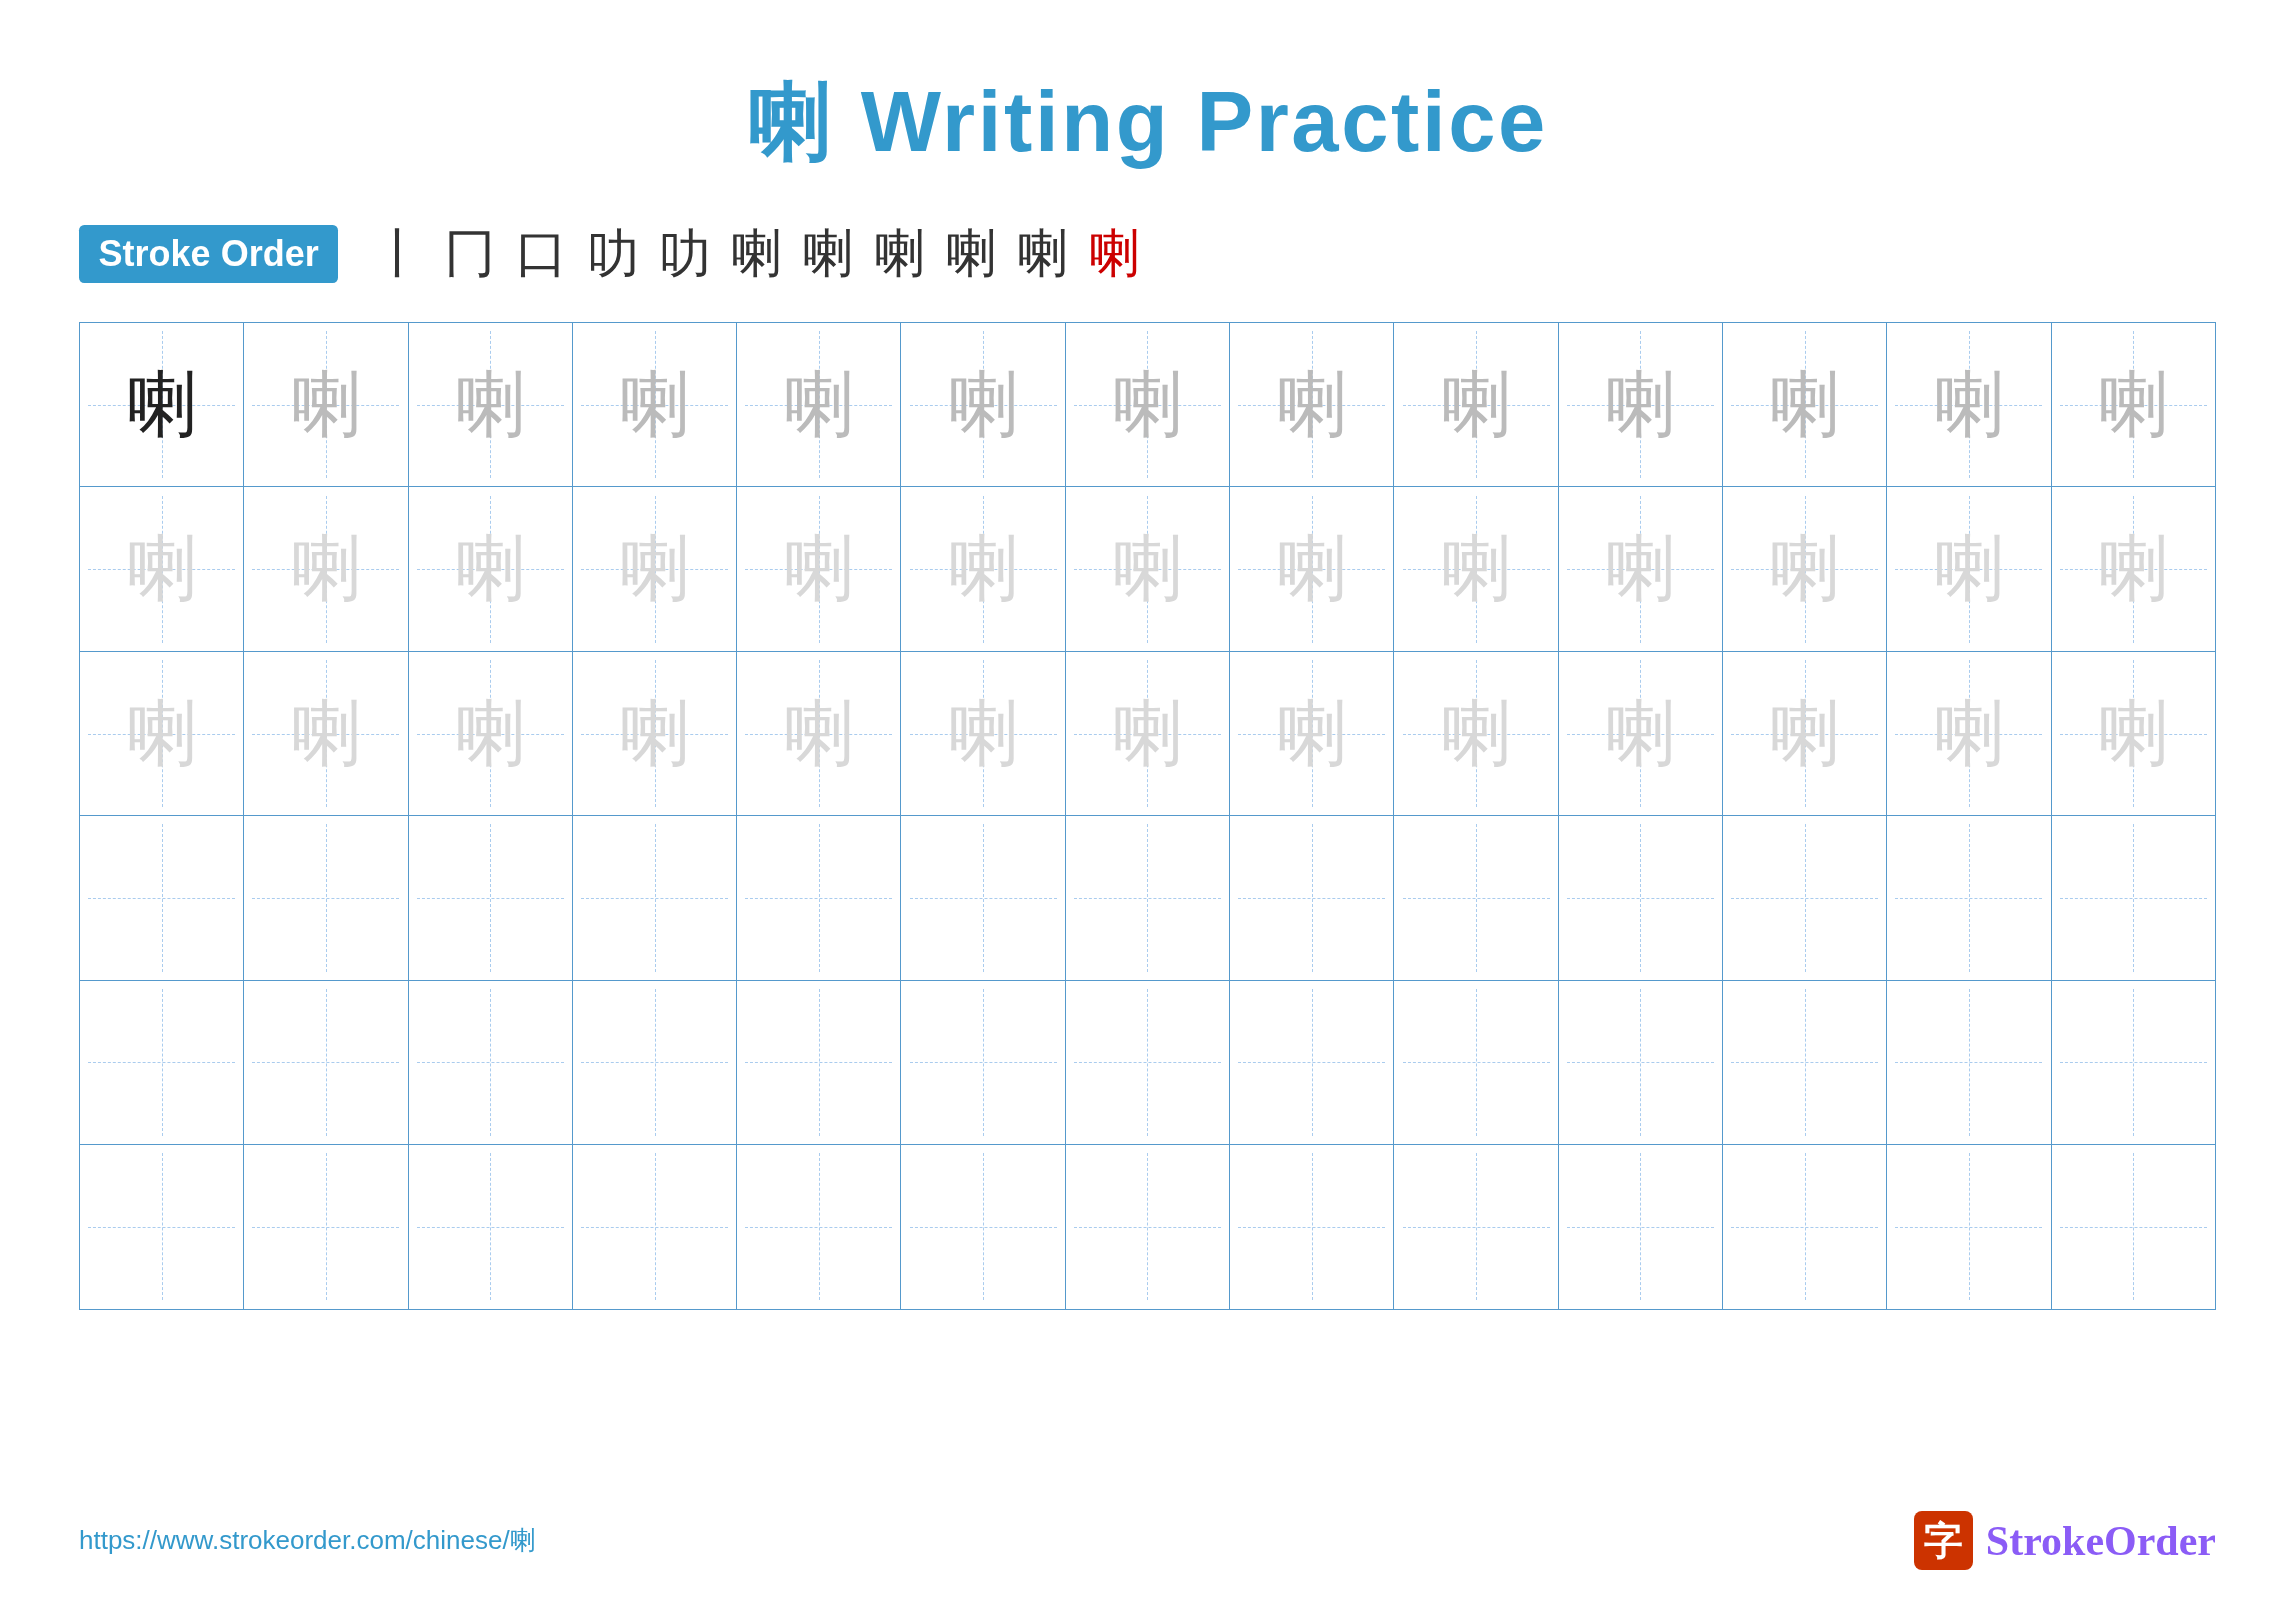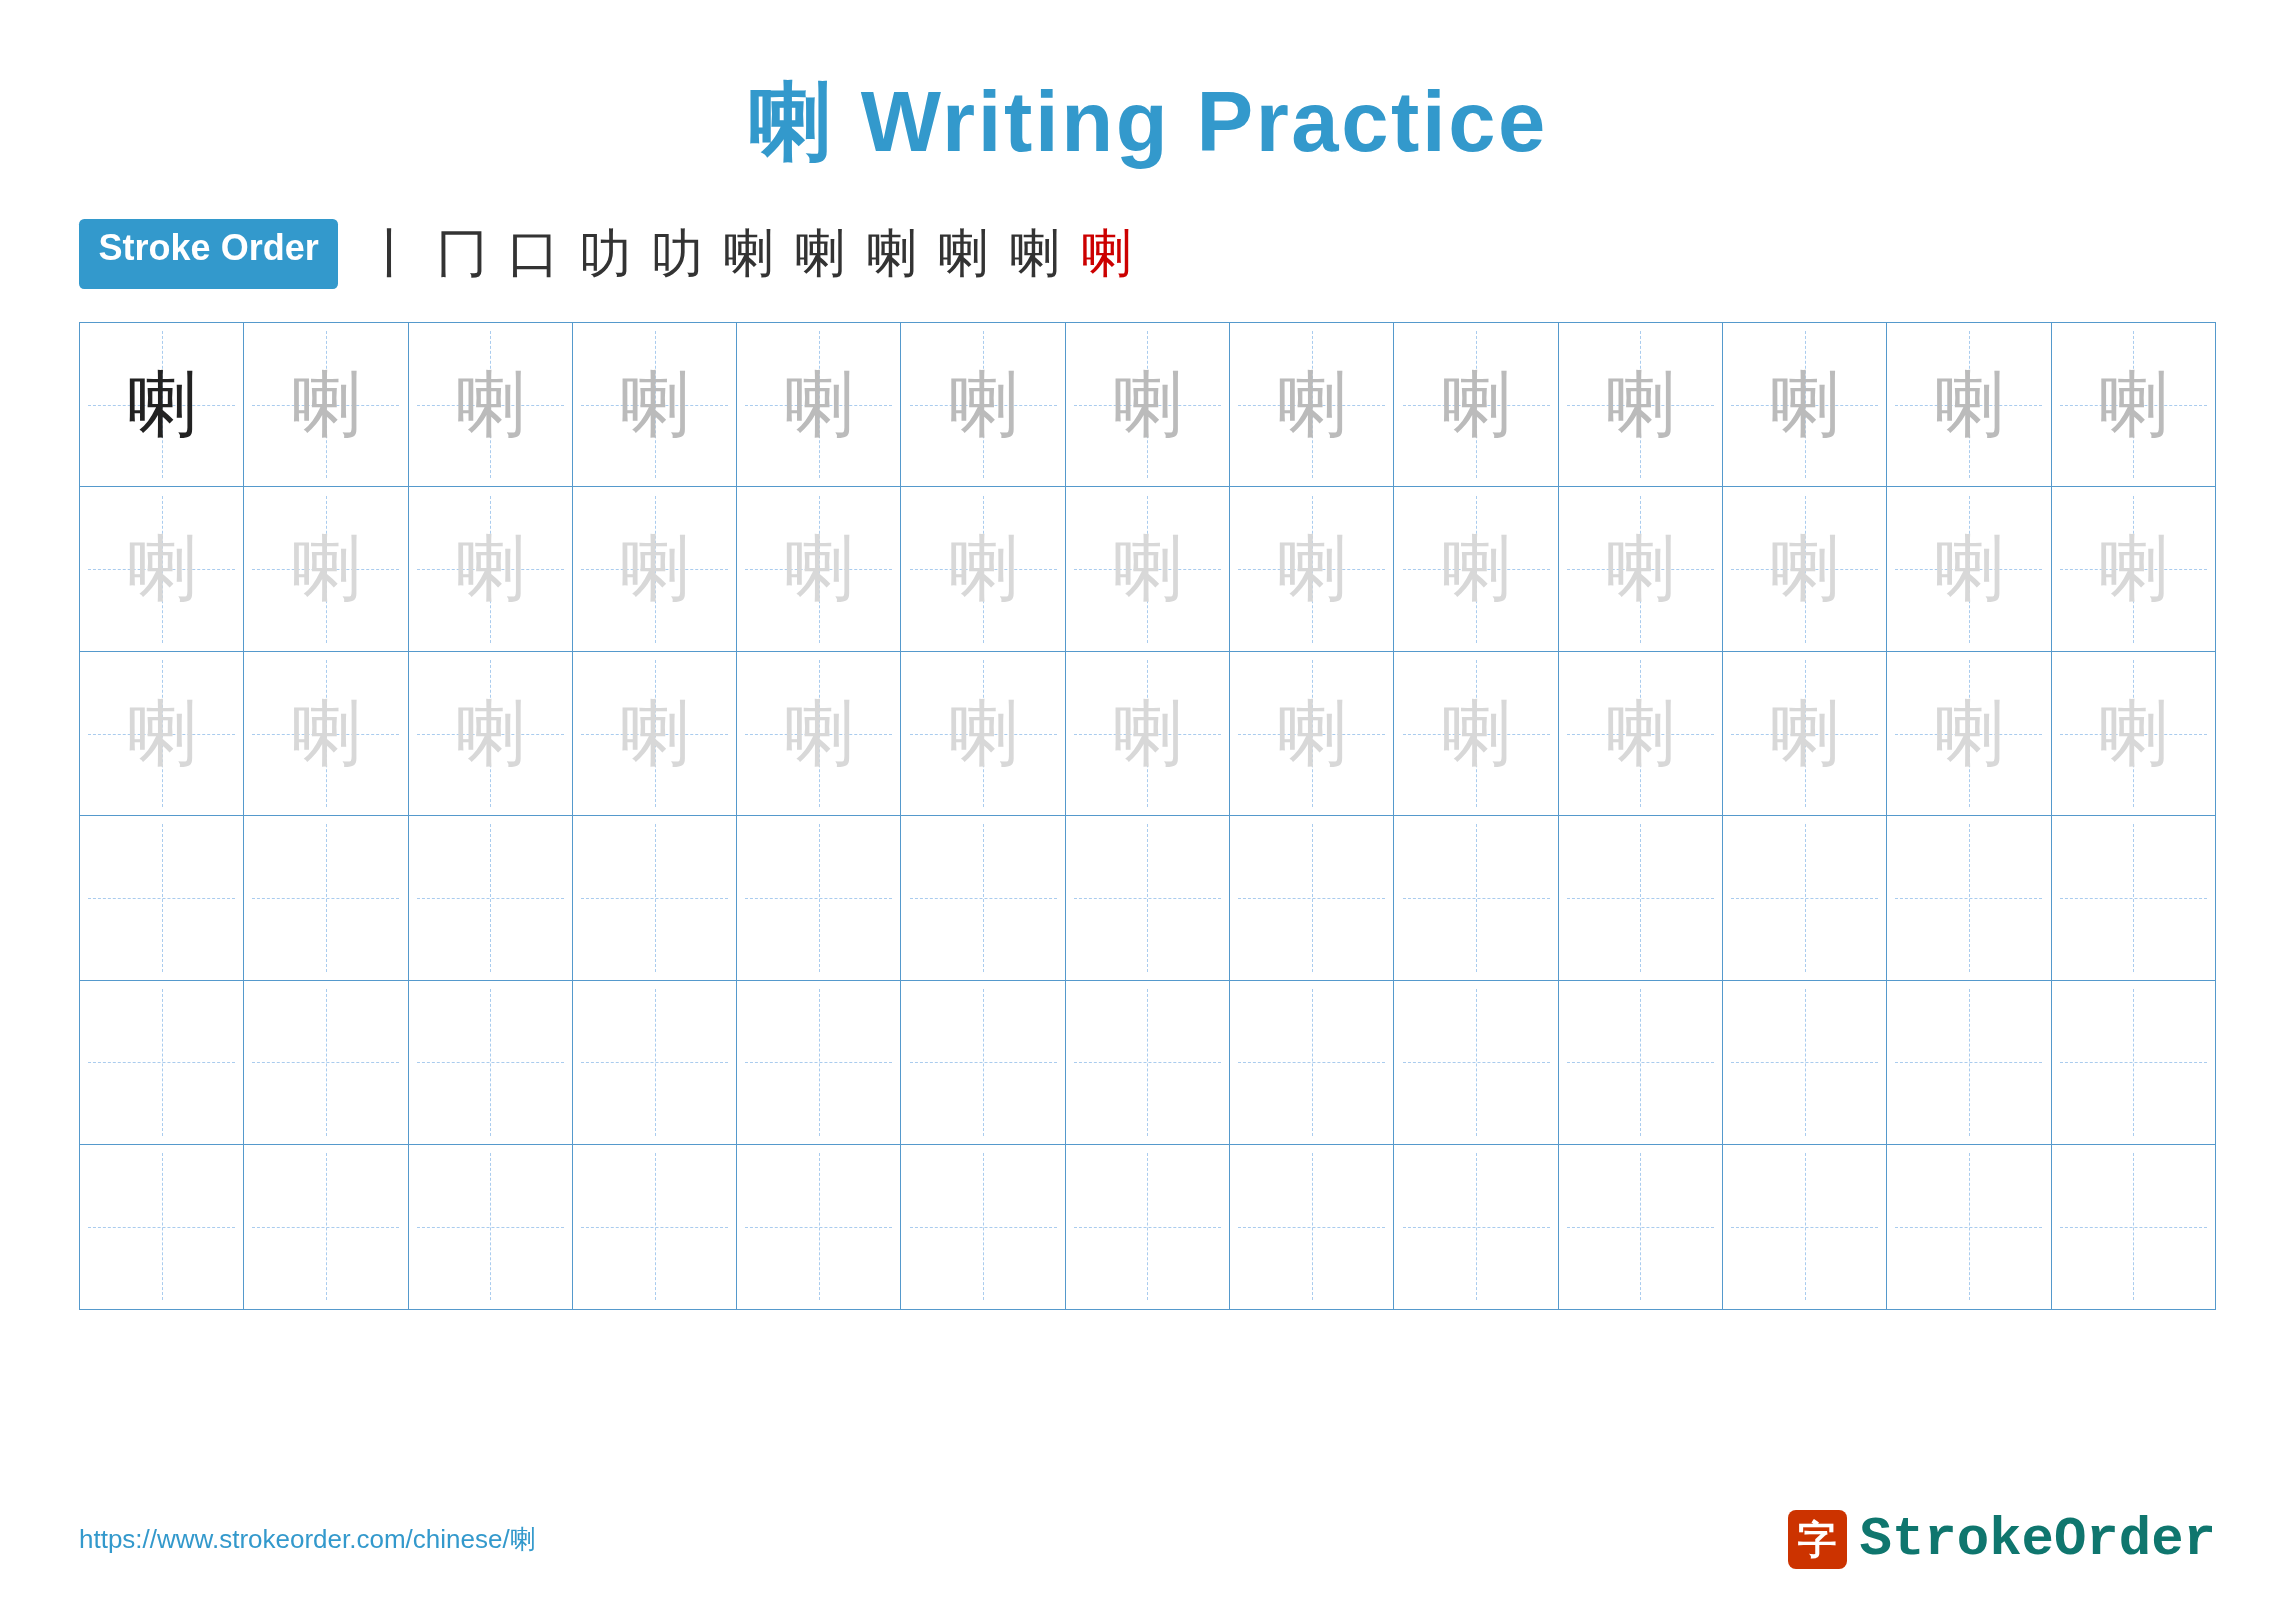--- a/index.html
+++ b/index.html
@@ -27,23 +27,24 @@
       color: #3399cc;
       font-family: Arial, sans-serif;
       font-weight: bold;
       margin-bottom: 39px;
       margin-top: 13px;
       letter-spacing: 2.6px;
     }
 
     .stroke-order-row {
       display: flex;
+      align-items: center;
       width: 100%;
       margin-bottom: 33px;
-      gap: 0px;
+      gap: 8px;
     }
 
     .stroke-order-badge {
       background: #3399cc;
       color: #fff;
       font-family: Arial, sans-serif;
       font-weight: bold;
       font-size: 36px;
       padding: 7.9px 19.6px;
       border-radius: 5.2px;
@@ -120,24 +121,24 @@
       display: flex;
       align-items: center;
       justify-content: center;
       color: #fff;
       font-size: 39px;
       font-family: 'SimSun', serif;
       font-weight: bold;
     }
 
     .footer-logo-text {
-      font-size: 54px;
+      font-size: 42px;
       font-weight: bold;
-      color: #0f766e;
-      font-family: Liberation Mono, monospace;
+      color: #8b5cf6;
+      font-family: Liberation Serif, serif;
     }
 
     
     .practice-table {
       width: 100%;
       border-collapse: collapse;
       border: 1.3px solid #5599cc;
     }
 
     .practice-table td {

